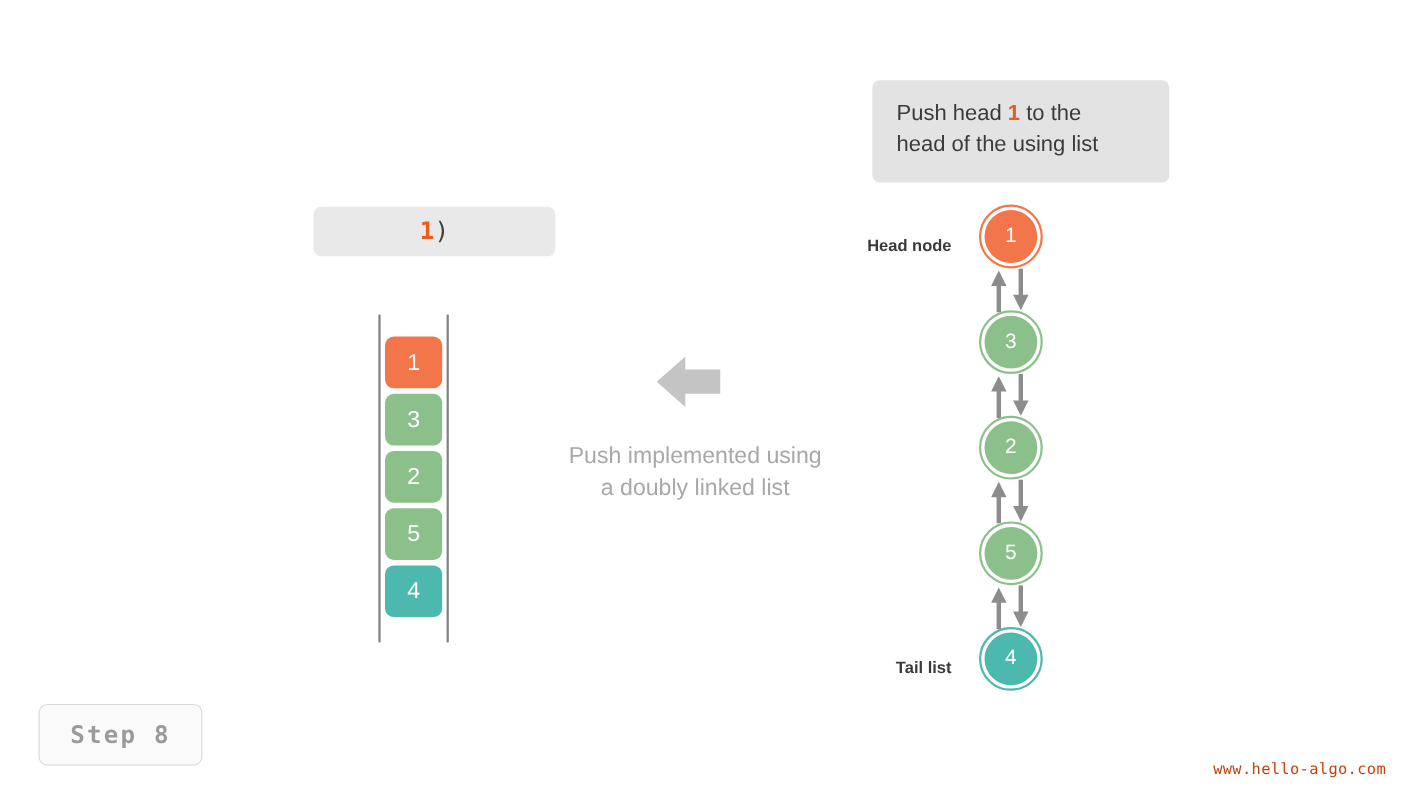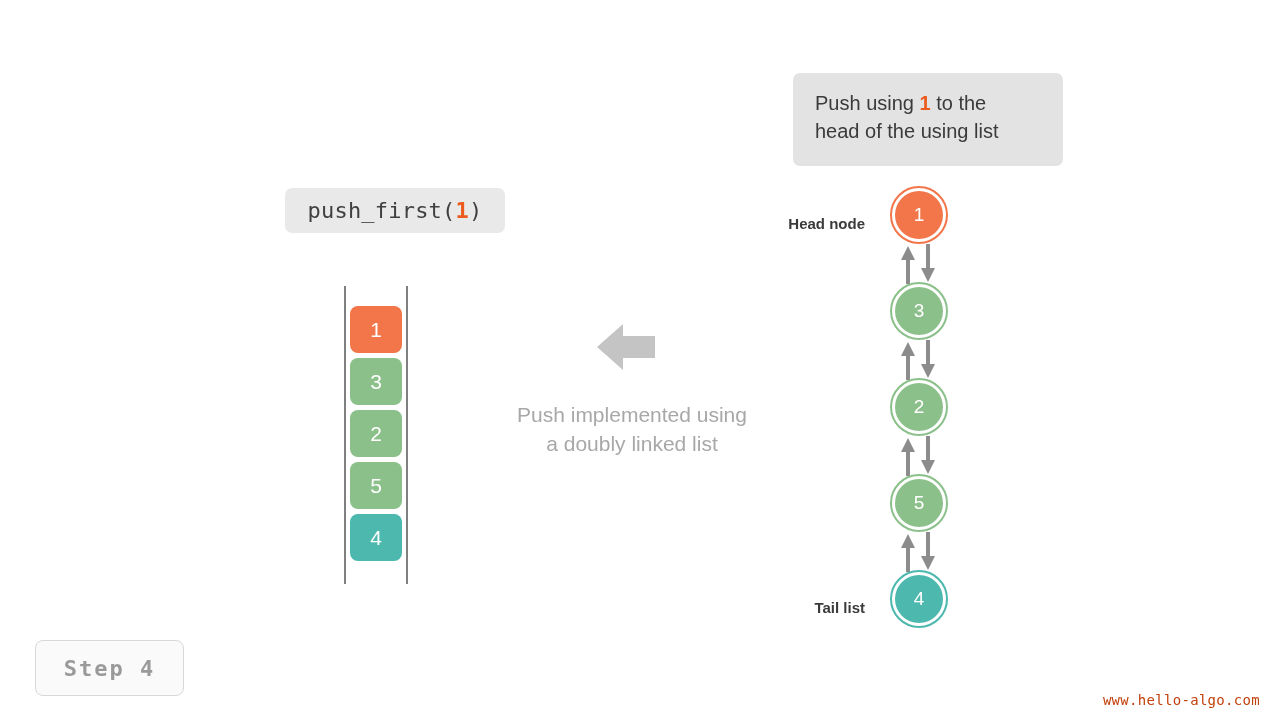--- a/index.html
+++ b/index.html
@@ -189,26 +189,25 @@
     color: #3a3a3a;
     text-align: right;
   }
   #label-head { left: 620px; top: 215px; width: 245px; }
   #label-tail { left: 620px; top: 599px; width: 245px; }
 </style>
 </head>
 <body>
 
 <div id="callout">
-  <div class="line"><span>Push using </span><span class="hl">1</span><span> to the</span></div>
+  <div class="line"><span>Push head </span><span class="hl">1</span><span> to the</span></div>
   <div class="line">head of the using list</div>
 </div>
 
 <div id="code-label">
-    <span>push_first(</span>
     <span class="hl">1</span>
     <span>)</span>
   </div>
 
 <div id="deque">
   <div class="rail left"></div>
   <div class="rail right"></div>
   <div class="boxes">
     <div class="cell" style="background: rgb(242, 118, 74);">
         <span>1</span>
@@ -305,15 +304,15 @@
         <span>5</span>
       </div>
   </div>
   <div class="node" style="top: 384px; border-color: rgb(76, 184, 174);">
     <div class="disc" style="background: rgb(76, 184, 174);">
         <span>4</span>
       </div>
   </div>
 </div>
 
-<div id="step-badge">Step 4</div>
+<div id="step-badge">Step 8</div>
 
 <div id="watermark">www.hello-algo.com</div>
 
 </body></html>

